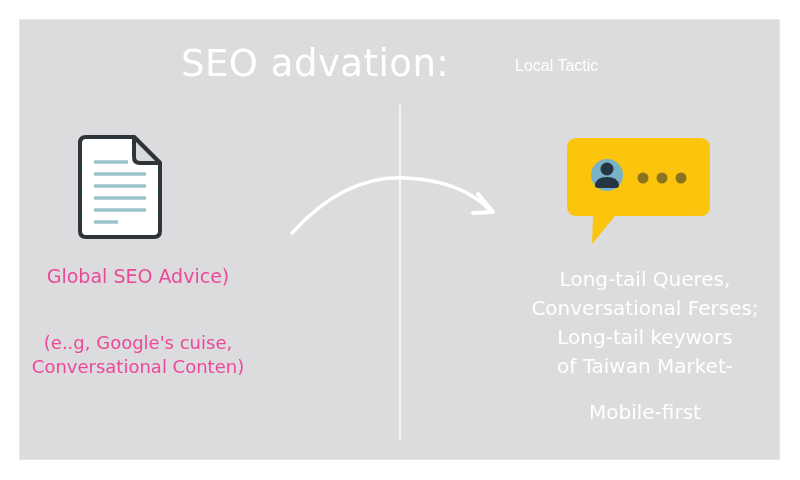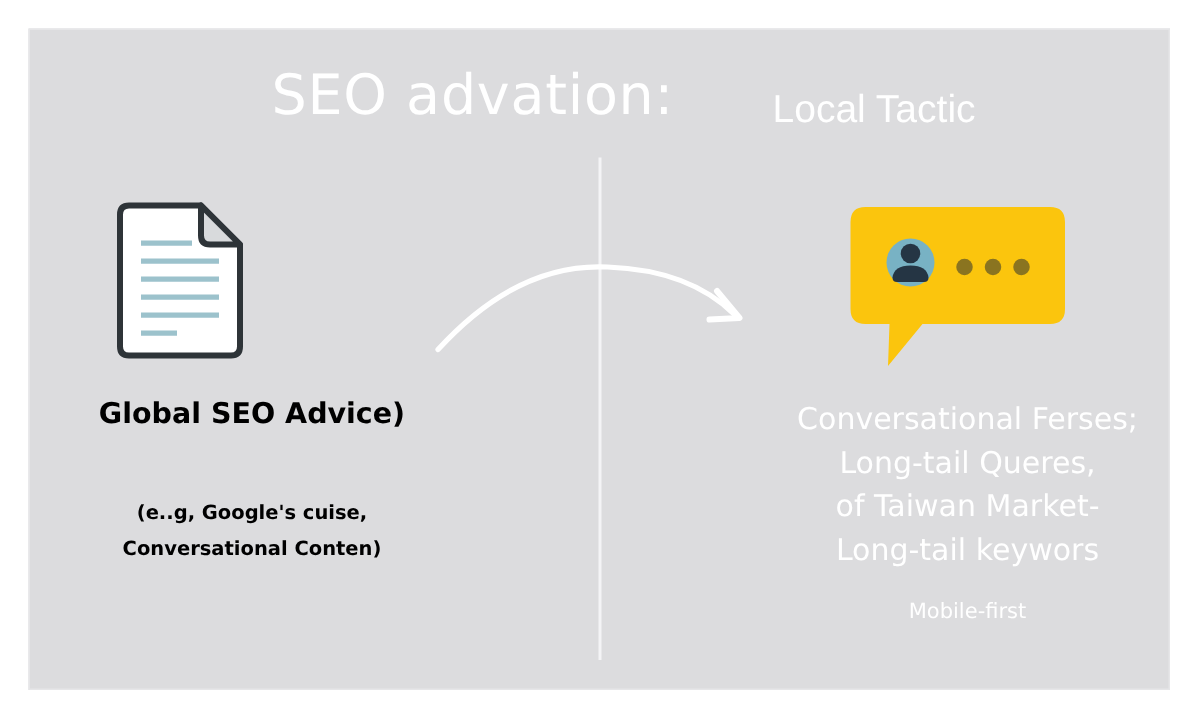--- a/index.html
+++ b/index.html
@@ -9,42 +9,41 @@
     }
     .panel {
       position: absolute; left: 19px; top: 19px; width: 761px; height: 441px;
       background: #dcdcde; border: 1px solid #e6e6e8; box-sizing: border-box;
     }
     .title {
       position: absolute; left: 181px; top: 42px; font-size: 37px; font-weight: normal;
       color: #ffffff; letter-spacing: 0.5px; white-space: nowrap;
     }
     .subtitle {
-      position: absolute; left: 515px; top: 57px; font-size: 26px; color: #ffffff; white-space: nowrap;
+      position: absolute; left: 515px; top: 57px; font-size: 16px; color: #ffffff; white-space: nowrap;
       font-family: "Liberation Sans", sans-serif;
     }
     .divider {
       position: absolute; left: 399px; top: 105px; width: 2px; height: 335px; background: #f4f4f6;
     }
     .doc-icon { position: absolute; left: 76px; top: 133px; width: 88px; height: 108px; }
     .chat-icon { position: absolute; left: 565px; top: 136px; width: 148px; height: 110px; }
     .arrow { position: absolute; left: 285px; top: 170px; width: 220px; height: 75px; }
     .left-text {
-      position: absolute; left: 48px; width: 240px; text-align: center; color: #000000;
+      position: absolute; left: 18px; width: 240px; text-align: center; color: #ec4899;
       font-family: "DejaVu Sans", sans-serif;
-      font-weight: bold;
     }
     .left-heading { top: 265px; font-size: 19px; }
-    .left-example { top: 331px; font-size: 13px; line-height: 24px; }
+    .left-example { top: 331px; font-size: 18px; line-height: 24px; }
     .right-text {
       position: absolute; left: 505px; width: 280px; text-align: center; color: #ffffff;
       font-family: "DejaVu Sans", sans-serif;
     }
     .right-lines { top: 265px; font-size: 20px; line-height: 29px; }
-    .right-footer { top: 400px; font-size: 14px; }
+    .right-footer { top: 400px; font-size: 20px; }
     .line { display: block; white-space: nowrap; }
   </style>
 </head>
 <body>
 
 <div class="panel"></div>
 
 <div class="title">SEO advation:</div>
 <div class="subtitle">Local Tactic</div>
 
@@ -78,18 +77,18 @@
   <circle cx="116" cy="42" r="5.5" fill="#8a7420"></circle>
 </svg>
 
 <div class="left-text left-heading">Global SEO Advice)</div>
 <div class="left-text left-example">
   <span class="line">(e..g, Google's cuise,</span>
   <span class="line">Conversational Conten)</span>
 </div>
 
 <div class="right-text right-lines">
+  <span class="line">Long-tail Queres,</span>
   <span class="line">Conversational Ferses;</span>
-  <span class="line">Long-tail Queres,</span>
+  <span class="line">Long-tail keywors</span>
   <span class="line">of Taiwan Market-</span>
-  <span class="line">Long-tail keywors</span>
 </div>
 <div class="right-text right-footer">Mobile-first</div>
 
 </body></html>

